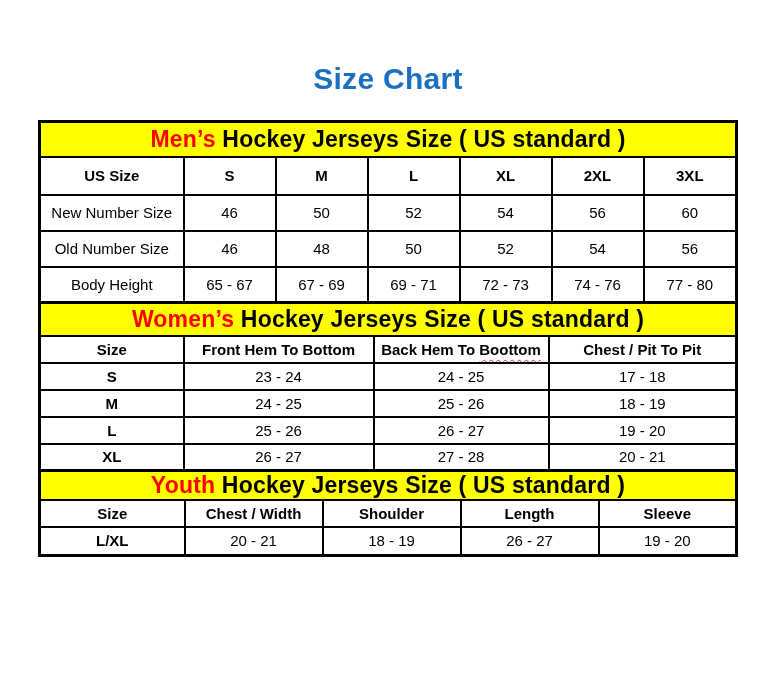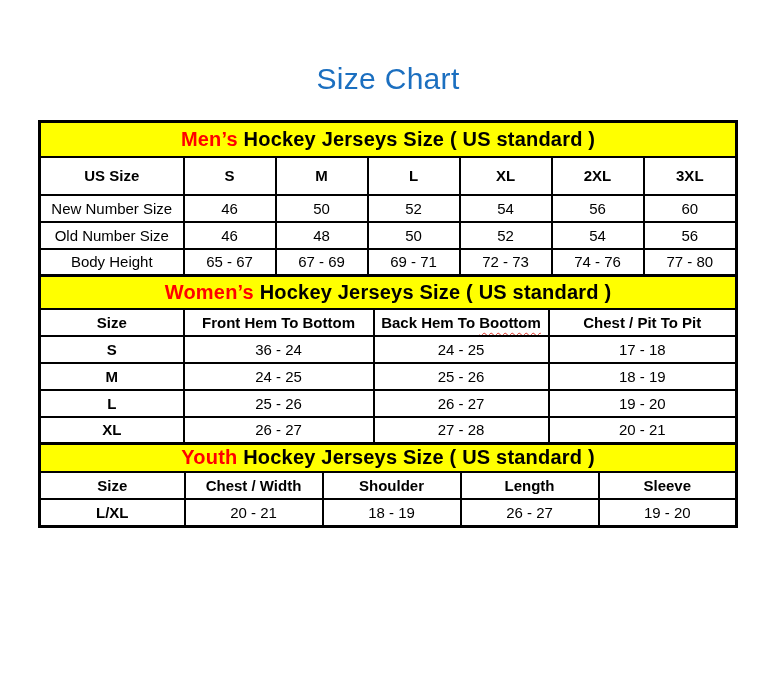--- a/index.html
+++ b/index.html
@@ -6,50 +6,50 @@
   html, body { margin: 0; padding: 0; }
   body {
     width: 776px; height: 692px;
     background: #ffffff;
     font-family: "Liberation Sans", sans-serif;
     position: relative;
   }
   .page-title {
     position: absolute; top: 62px; left: 0; width: 100%;
     margin: 0; text-align: center;
-    font-size: 30px; font-weight: normal; color: #1B6FC0;
+    font-size: 30px; font-weight: bold; color: #1B6FC0;
     letter-spacing: 0.3px;
   }
   .tables { position: absolute; left: 38px; top: 120px; width: 697px; }
   table.section {
     border-collapse: collapse; table-layout: fixed;
     width: 697px; border: 3px solid #000;
   }
   table.section + table.section { margin-top: -3px; border-radius: 19px; }
   td, th {
     border: 2px solid #000;
     text-align: center; vertical-align: middle;
     padding: 0 2px;
     font-size: 15px; font-weight: normal; color: #000;
     white-space: nowrap; overflow: hidden;
   }
   tr.band td {
     background: #FFFF00;
-    font-size: 20px; font-weight: bold;
+    font-size: 23px; font-weight: bold;
     letter-spacing: 0.2px;
   }
   .mens   tr.band td { height: 35px; }
   .womens tr.band td { height: 33px; }
   .youth  tr.band td { height: 28px; }
   tr.band .hl { color: #FF0000; }
   tr.head th { font-weight: bold; }
   .mens   tr.head th { height: 38px; }
   .womens tr.head th { height: 27px; }
   .youth  tr.head th { height: 27px; }
-  .mens   tr.data td { height: 27px; }
+  .mens   tr.data td { height: 36px; }
   .womens tr.data td { height: 27px; }
   .youth  tr.data td { height: 28px; }
   td.lbl { font-weight: bold; }
   .sp-err {
     text-decoration-line: underline;
     text-decoration-style: wavy;
     text-decoration-color: #D93025;
     text-decoration-thickness: 1px;
     text-underline-offset: 4px;
   }
@@ -126,21 +126,21 @@
         <td colspan="4"><span class="hl">Women’s</span><span> Hockey Jerseys Size ( US standard )</span></td>
       </tr>
       <tr class="head">
         <th>Size</th>
         <th>Front Hem To Bottom</th>
         <th><span>Back Hem To </span><span class="sp-err">Boottom</span></th>
         <th>Chest / Pit To Pit</th>
       </tr>
       <tr class="data">
         <td class="lbl">S</td>
-        <td>36 - 24</td>
+        <td>23 - 24</td>
         <td>24 - 25</td>
         <td>17 - 18</td>
       </tr>
       <tr class="data">
         <td class="lbl">M</td>
         <td>24 - 25</td>
         <td>25 - 26</td>
         <td>18 - 19</td>
       </tr>
       <tr class="data">

